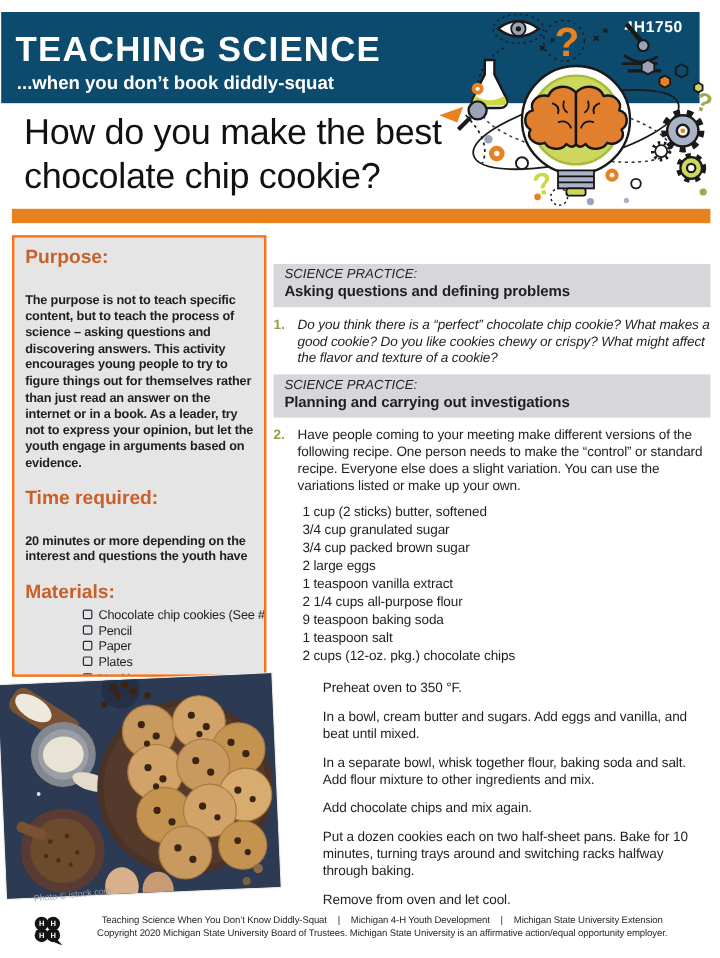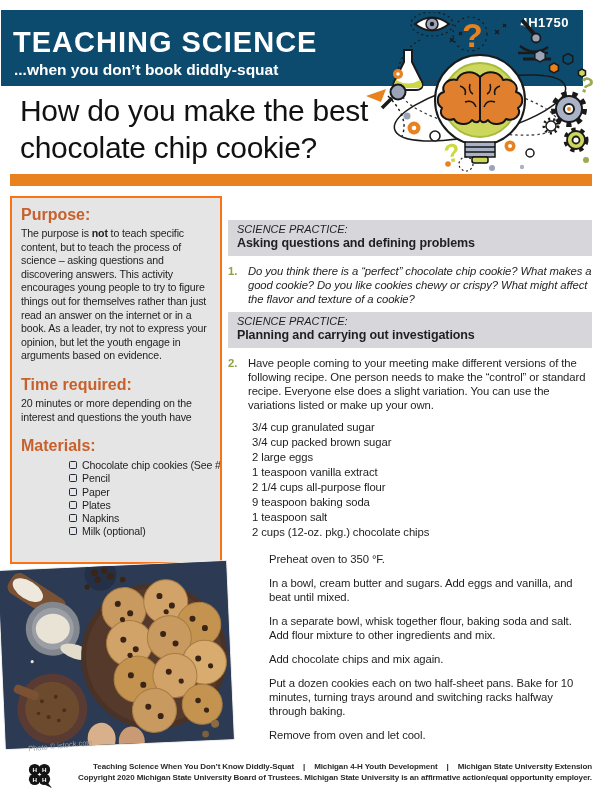--- a/index.html
+++ b/index.html
@@ -12,21 +12,21 @@
   .brand-subtitle{position:absolute;left:13px;top:51px;color:#fff;font-weight:700;font-size:15.5px;}
   .doc-code{position:absolute;right:14px;top:5px;color:#fff;font-weight:700;font-size:13px;letter-spacing:.5px;}
   .page-title{position:absolute;left:20px;top:92px;font-weight:400;font-size:30px;line-height:37px;color:#111;letter-spacing:-.3px;}
   .orange-bar{position:absolute;left:10px;top:174px;width:582px;height:12px;background:#e8811f;}
   .illo{position:absolute;left:362px;top:12px;width:232px;height:162px;pointer-events:none;}
 
   
   .info-box{position:absolute;left:10px;top:196px;width:212px;height:368px;border:2px solid #f97316;
             box-sizing:border-box;padding:7px 9px;overflow:hidden;background:#e5e5e5;}
   .sec-head{color:#c8602c;font-weight:700;font-size:16px;line-height:19px;}
-  .sec-body{margin-top:3px;font-size:10.6px;line-height:13.6px;letter-spacing:-.15px;}
+  .sec-body{margin-top:20px;font-size:10.6px;line-height:13.6px;letter-spacing:-.15px;font-weight:bold;}
   .sec-gap{margin-top:12px;}
   .mat-list{margin-top:4px;font-size:10.6px;line-height:13.2px;letter-spacing:-.15px;}
   .mat-item{white-space:nowrap;padding-left:48px;}
   .cb{display:inline-block;width:6px;height:6px;border:1.5px solid #20283a;border-radius:1.5px;
       margin-right:5px;position:relative;top:0px;}
 
   .photo{position:absolute;left:2px;top:566px;width:228px;height:178px;background:#2c3b53;
          transform:rotate(-2.5deg);overflow:hidden;box-shadow:0 0 0 1px #e7e7e7;}
   .photo-credit{position:absolute;left:28px;top:741px;font-size:7.5px;color:#9aa0a8;transform:rotate(-6deg);}
 
@@ -41,22 +41,22 @@
   .q-item .txt{flex:1;letter-spacing:-.1px;}
   .q-item.it .txt{font-style:italic;}
   .recipe-title{margin:16px 0 0 24px;font-weight:700;font-size:11.5px;letter-spacing:-.1px;}
   .ingredients{margin:8px 0 0 24px;font-size:11.3px;line-height:15px;letter-spacing:-.1px;}
   .steps p{margin:10px 0 0 24px;font-size:11.3px;line-height:14px;letter-spacing:-.1px;max-width:338px;padding-left:17px;}
   .steps p.first{margin-top:12px;}
 
   
   .footer{position:absolute;left:10px;top:758px;width:582px;height:34px;}
   .clover{position:absolute;left:16px;top:3px;width:27px;height:27px;}
-  .f-text{position:absolute;left:50px;right:0;top:3px;text-align:right;color:#2a2a2a;
-          font-size:8px;line-height:11px;letter-spacing:-.1px;font-weight:bold;}
+  .f-text{position:absolute;left:50px;right:15px;top:3px;text-align:center;color:#2a2a2a;
+          font-size:8px;line-height:11px;letter-spacing:-.1px;}
   .f-sep{padding:0 9px;}
 </style>
 </head>
 <body>
 
 <div class="page">
 
   <div class="green-band">
     <div class="brand-title">TEACHING SCIENCE</div>
     <div class="brand-subtitle">...when you don’t book diddly-squat</div>
@@ -302,20 +302,21 @@
       <div class="tit">Planning and carrying out investigations</div>
     </div>
 
     <div class="q-item">
       <span class="num">2.</span>
       <span class="txt">Have people coming to your meeting make different versions of the following recipe. One person needs to make the “control” or standard recipe. Everyone else does a slight variation. You can use the variations listed or make up your own.</span>
     </div>
 
 
     <div class="ingredients">
+      <div>1 cup (2 sticks) butter, softened</div>
       <div>3/4 cup granulated sugar</div>
       <div>3/4 cup packed brown sugar</div>
       <div>2 large eggs</div>
       <div>1 teaspoon vanilla extract</div>
       <div>2 1/4 cups all-purpose flour</div>
       <div>9 teaspoon baking soda</div>
       <div>1 teaspoon salt</div>
       <div>2 cups (12-oz. pkg.) chocolate chips</div>
     </div>
 

